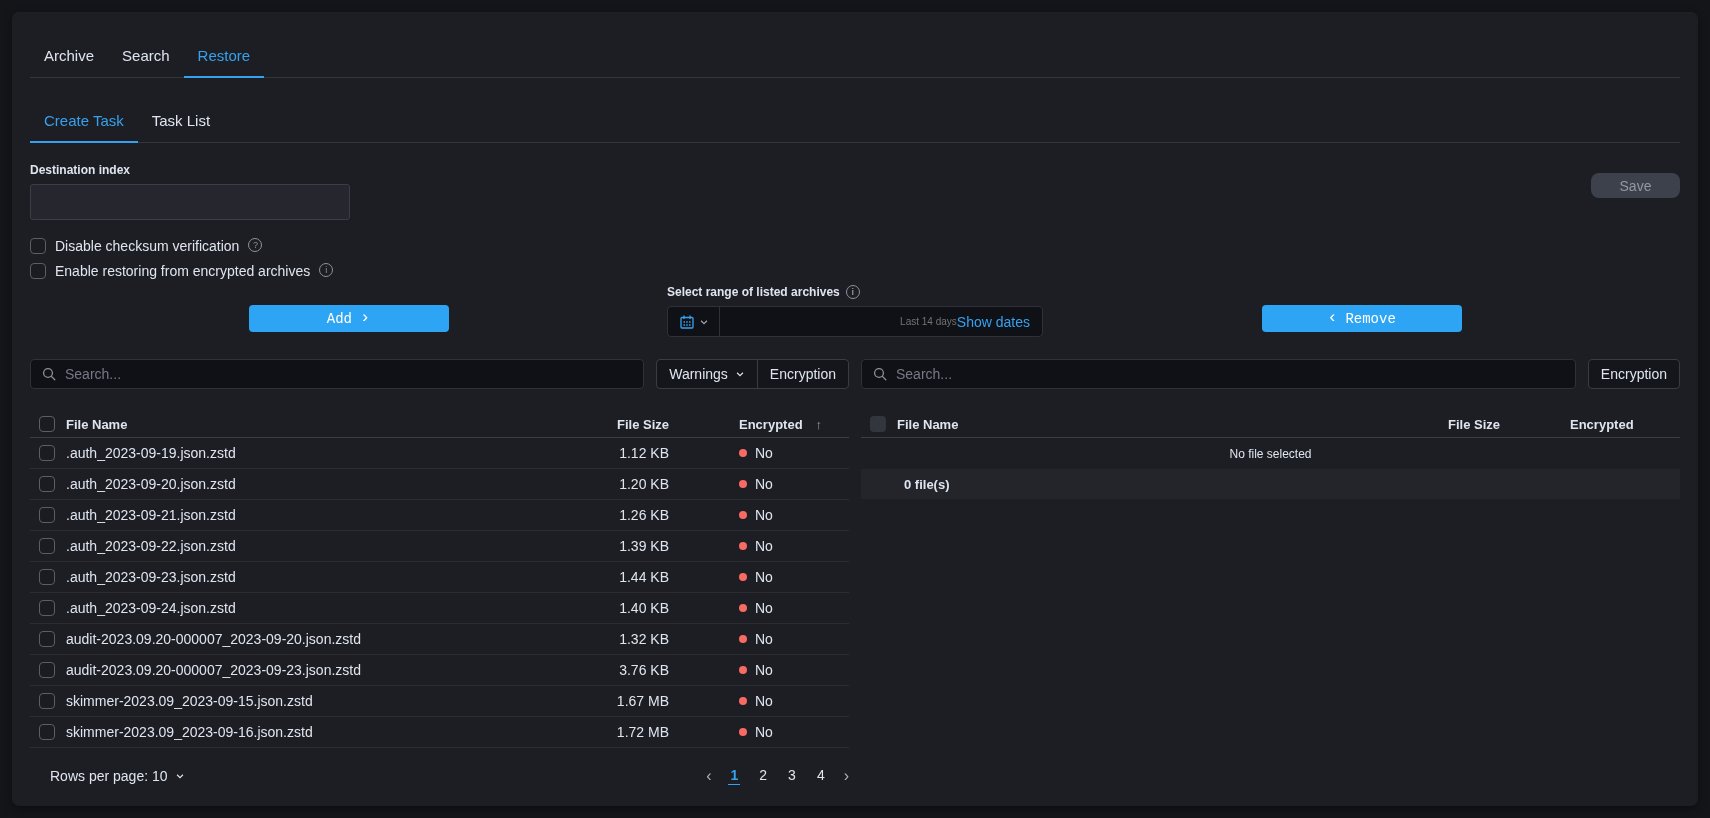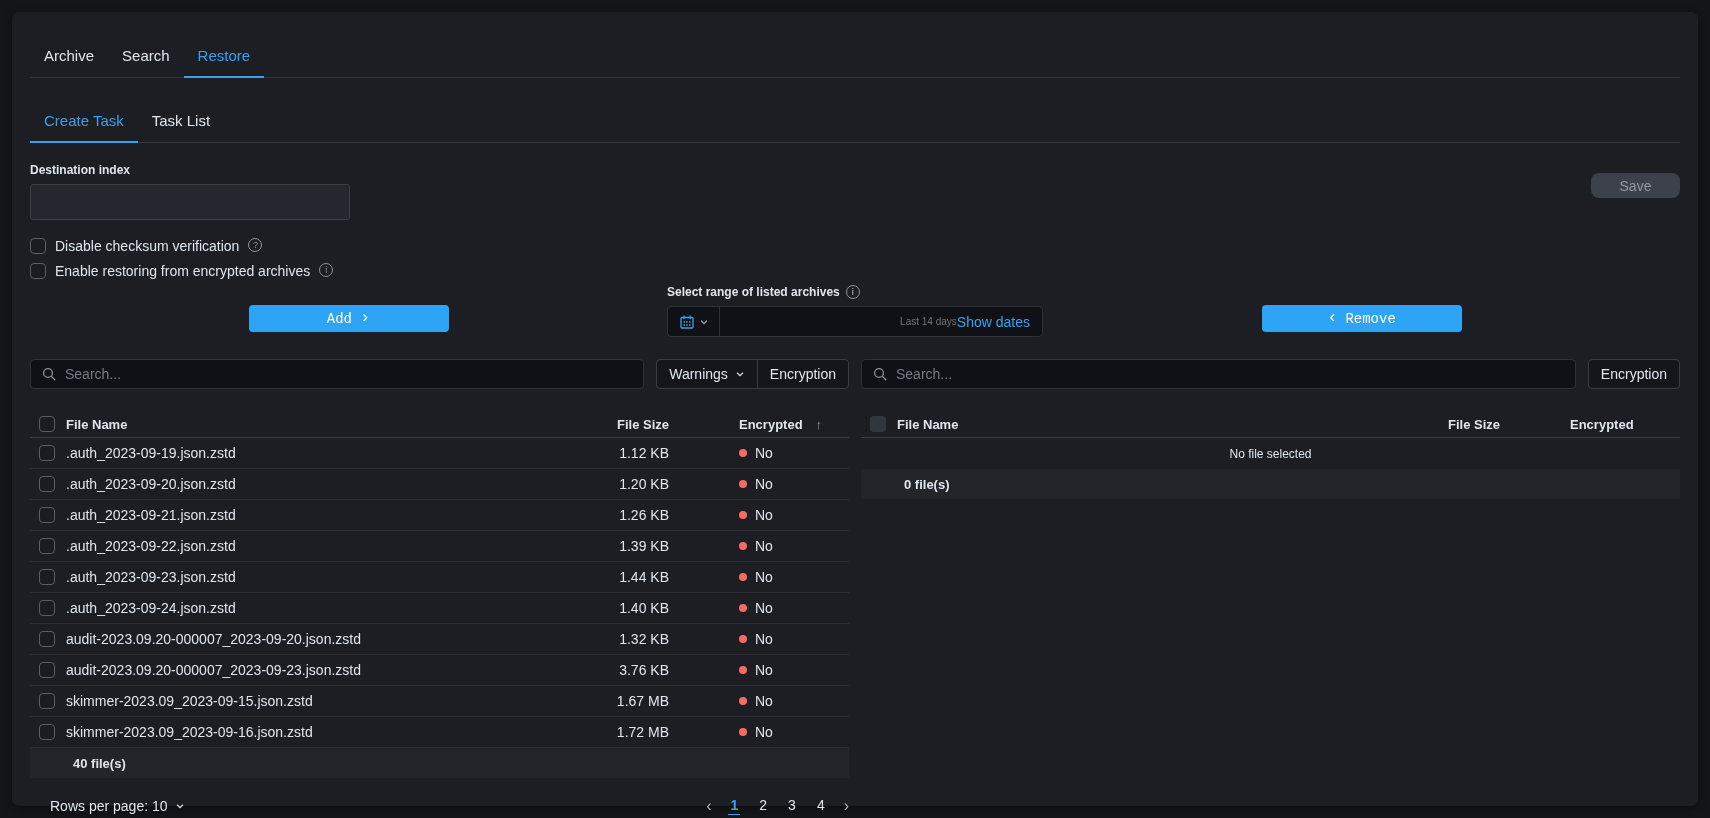--- a/index.html
+++ b/index.html
@@ -335,23 +335,20 @@
                 <span class="checkbox"></span>
               </div>
               <div class="cell c-name">skimmer-2023.09_2023-09-16.json.zstd</div>
               <div class="cell c-size">1.72 MB</div>
               <div class="cell c-enc">
                 <span class="dot"></span>
                 <span>No</span>
               </div>
             </div>
           </div>
-        <div class="tfoot">
-          <span>40 file(s)</span>
-        </div>
       </div>
 
       <div class="pager-row">
         <div class="rows-per-page">
           <span>Rows per page: 10</span>
           <svg width="10" height="10" viewBox="0 0 12 12" fill="none" stroke="#dfe5ef" stroke-width="1.4">
             <polyline points="2.5,4.5 6,8 9.5,4.5"></polyline>
           </svg>
         </div>
         <div class="pages">

